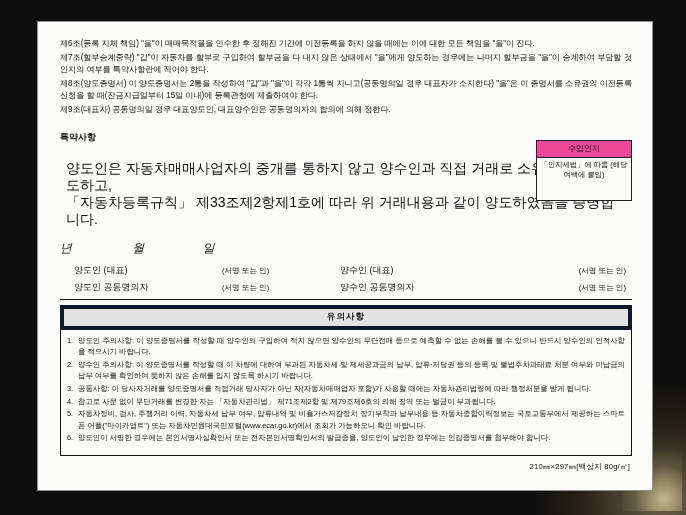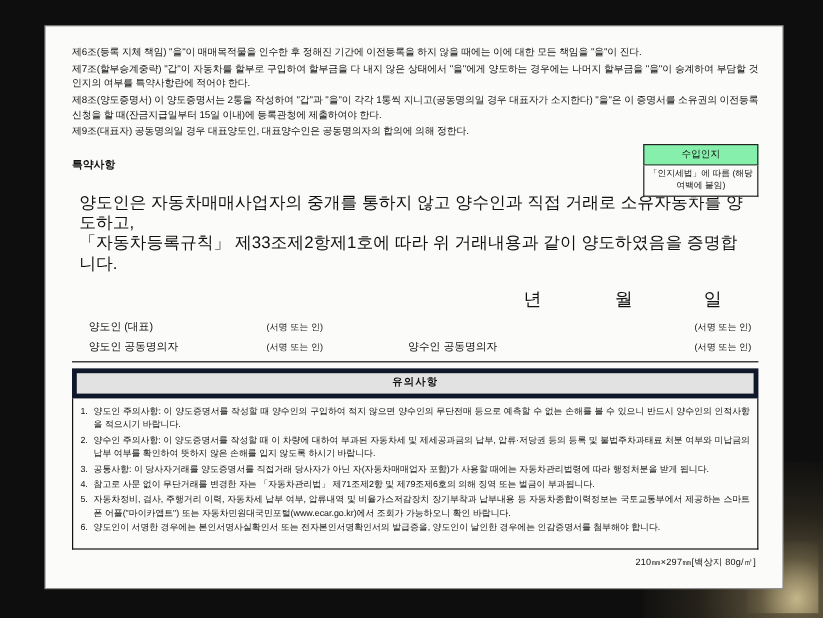--- a/index.html
+++ b/index.html
@@ -69,27 +69,28 @@
     position: absolute;
     right: 0;
     top: 82px;
     width: 96px;
     text-align: center;
   }
   .stamp-top {
     border: 1px solid #222;
     font-size: 8px;
     padding: 2px 0 3px;
-    background: #86efac;
+    background: #ec4899;
+    margin-top: 20px;
   }
   .stamp-bottom {
     border: 1px solid #222;
     border-top: none;
     font-size: 7.3px;
-    padding: 2px 0 3px;
+    padding: 2px 0 20px;
     background: #fbfbf9;
     line-height: 10px;
   }
 
   
   .special-title {
     font-size: 9px;
     font-weight: bold;
     margin-top: 14px;
     margin-bottom: 6px;
@@ -97,25 +98,25 @@
   .special-body {
     font-size: 14px;
     line-height: 17px;
     padding: 10px 6px 6px 6px;
     min-height: 46px;
   }
   .special-body .l2 { display: block; }
 
   
   .dateline {
-    font-size: 15px;
-    text-align: right;
+    font-size: 12px;
     padding-right: 30px;
     margin-top: 6px;
     letter-spacing: 0.5px;
+    font-style: italic;
   }
   .dateline span { display: inline-block; }
   .d-y { margin-right: 56px; }
   .d-m { margin-right: 54px; }
 
   
   .sig-block {
     margin-top: 6px;
     border-bottom: 1px solid #111;
     padding-bottom: 2px;
@@ -197,20 +198,21 @@
     <div class="dateline">
       <span class="d-y">년</span>
       <span class="d-m">월</span>
       <span class="d-d">일</span>
     </div>
 
     <div class="sig-block">
       <div class="sig-row">
         <div class="c1">양도인 (대표)</div>
         <div class="c2">(서명 또는 인)</div>
+        <div class="c3">양수인 (대표)</div>
         <div class="c4">(서명 또는 인)</div>
       </div>
       <div class="sig-row">
         <div class="c1">양도인 공동명의자</div>
         <div class="c2">(서명 또는 인)</div>
         <div class="c3">양수인 공동명의자</div>
         <div class="c4">(서명 또는 인)</div>
       </div>
     </div>
 

